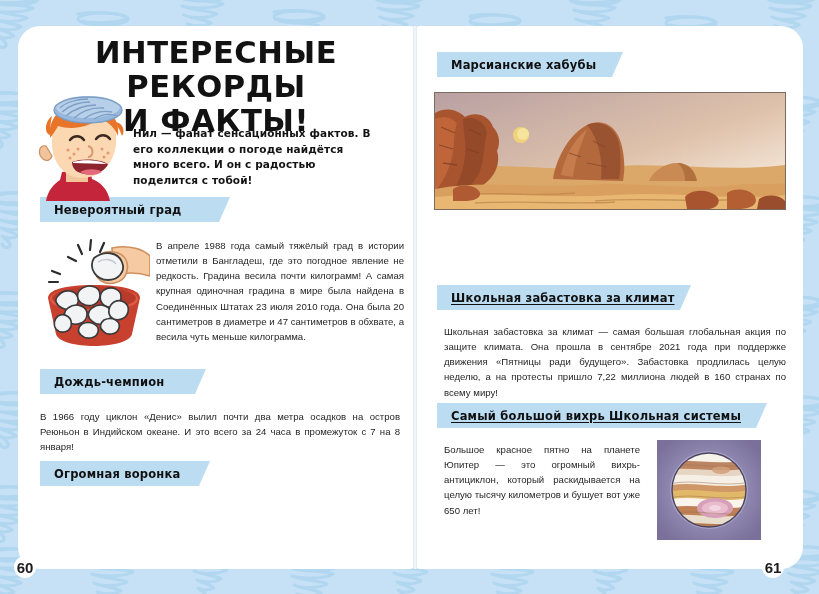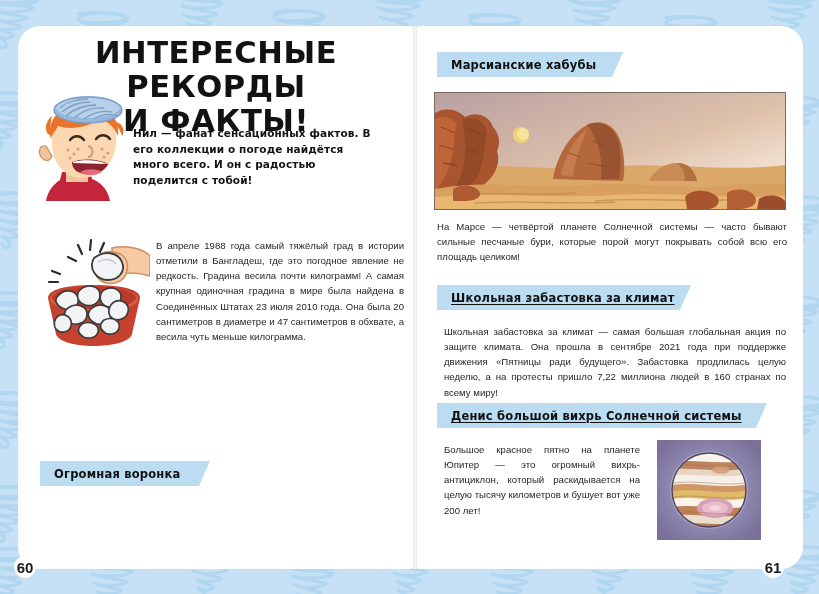--- a/index.html
+++ b/index.html
@@ -233,20 +233,23 @@
 
     <path d="M62 54 C68 56 68 64 62 65" stroke="#d79a6e" stroke-width="2" fill="none"></path>
 
     <path d="M46 70 C56 66 74 67 82 72 C78 82 62 85 52 80 C48 78 46 74 46 70 Z" fill="#8e2430"></path>
     <path d="M47 70 C57 67 73 68 81 72 L47 71 Z" fill="#ffffff"></path>
     <path d="M54 80 C62 76 72 77 76 80 C70 84 60 84 54 80 Z" fill="#e4697a"></path>
   </svg>
 
   <div id="intro">Нил — фанат сенсационных фактов. В его коллекции о погоде найдётся много всего. И он с радостью поделится с тобой!</div>
 
+  <div class="banner" style="left:40px; top:197px; width:190px;">
+    <span>Невероятный град</span>
+  </div>
 
   <svg id="hail-img" width="112" height="112" viewBox="0 0 112 112">
 
     <g stroke="#2b2b2b" stroke-width="2.2" stroke-linecap="round">
       <path d="M52 12 L53 2"></path>
         <path d="M62 14 L66 5"></path>
         <path d="M44 16 L40 7"></path>
       <path d="M70 20 L78 14"></path>
         <path d="M38 23 L30 19"></path>
       <path d="M22 36 L14 33"></path>
@@ -275,20 +278,24 @@
       <path d="M54 70 C62 64 74 68 73 77 C72 86 60 89 54 83 C49 79 49 74 54 70 Z"></path>
       <path d="M76 64 C84 60 92 66 90 74 C88 82 78 84 73 79 C69 75 71 67 76 64 Z"></path>
       <path d="M20 78 C27 74 35 80 33 88 C31 95 22 96 18 91 C15 87 16 81 20 78 Z"></path>
       <path d="M44 86 C52 82 62 87 60 94 C58 101 48 102 43 97 C39 94 40 89 44 86 Z"></path>
       <path d="M66 82 C74 78 83 83 81 90 C79 97 69 98 65 93 C61 90 62 85 66 82 Z"></path>
     </g>
   </svg>
 
   <div class="body-text" style="left:156px; top:238px; width:248px;">В апреле 1988 года самый тяжёлый град в истории отметили в Бангладеш, где это погодное явление не редкость. Градина весила почти килограмм! А самая крупная одиночная градина в мире была найдена в Соединённых Штатах 23 июля 2010 года. Она была 20 сантиметров в диаметре и 47 сантиметров в обхвате, а весила чуть меньше килограмма.</div>
 
+  <div class="banner" style="left:40px; top:369px; width:166px;">
+    <span>Дождь-чемпион</span>
+  </div>
+  <div class="body-text" style="left:40px; top:409px; width:360px;">В 1966 году циклон «Денис» вылил почти два метра осадков на остров Реюньон в Индийском океане. И это всего за 24 часа в промежуток с 7 на 8 января!</div>
 
   <div class="banner" style="left:40px; top:461px; width:170px;">
     <span>Огромная воронка</span>
   </div>
 
   <div class="banner" style="left:437px; top:52px; width:186px;text-align:right;">
     <span>Марсианские хабубы</span>
   </div>
 
   <svg id="mars-photo" width="350" height="116" viewBox="0 0 350 116" preserveAspectRatio="none">
@@ -341,31 +348,30 @@
       <path d="M160 108 C210 104 260 110 310 106"></path>
       <path d="M40 110 C90 107 130 112 180 109"></path>
     </g>
 
     <path d="M250 104 C256 96 272 96 280 102 C288 108 282 116 272 116 L252 116 Z" fill="#a8542f"></path>
     <path d="M292 100 C300 94 316 96 320 104 C324 112 314 116 304 116 L292 116 Z" fill="#b45e34"></path>
     <path d="M324 106 C332 100 346 102 350 108 L350 116 L322 116 Z" fill="#9a4d2c"></path>
     <path d="M18 96 C26 90 40 92 44 98 C48 104 40 108 30 108 L18 108 Z" fill="#b05a33"></path>
   </svg>
 
-  <div class="body-text" style="left:437px; top:219px; width:350px;">На Марсе — четвёртой планете Солнечной системы — часто бывают сильные песчаные бури, которые порой могут покрывать собой всю его площадь целиком!</div>
 
   <div class="banner underline" style="left:437px; top:285px; width:254px;">
     <span>Школьная забастовка за климат</span>
   </div>
   <div class="body-text" style="left:444px; top:324px; width:342px;">Школьная забастовка за климат — самая большая глобальная акция по защите климата. Она прошла в сентябре 2021 года при поддержке движения «Пятницы ради будущего». Забастовка продлилась целую неделю, а на протесты пришло 7,22 миллиона людей в 160 странах по всему миру!</div>
 
   <div class="banner underline" style="left:437px; top:403px; width:330px;">
-    <span>Денис большой вихрь Солнечной системы</span>
-  </div>
-  <div class="body-text" style="left:444px; top:442px; width:196px;">Большое красное пятно на планете Юпитер — это огромный вихрь-антициклон, который раскидывается на целую тысячу километров и бушует вот уже 200 лет!</div>
+    <span>Самый большой вихрь Школьная системы</span>
+  </div>
+  <div class="body-text" style="left:444px; top:442px; width:196px;">Большое красное пятно на планете Юпитер — это огромный вихрь-антициклон, который раскидывается на целую тысячу километров и бушует вот уже 650 лет!</div>
 
   <svg id="jupiter-img" width="104" height="100" viewBox="0 0 104 100">
     <defs>
       <radialGradient id="jupBg" cx="50%" cy="50%" r="62%">
         <stop offset="0%" stop-color="#a7a0c4"></stop>
         <stop offset="62%" stop-color="#8d86ae"></stop>
         <stop offset="100%" stop-color="#7a7099"></stop>
       </radialGradient>
       <clipPath id="jupClip">
           <circle cx="52" cy="50" r="37"></circle>

